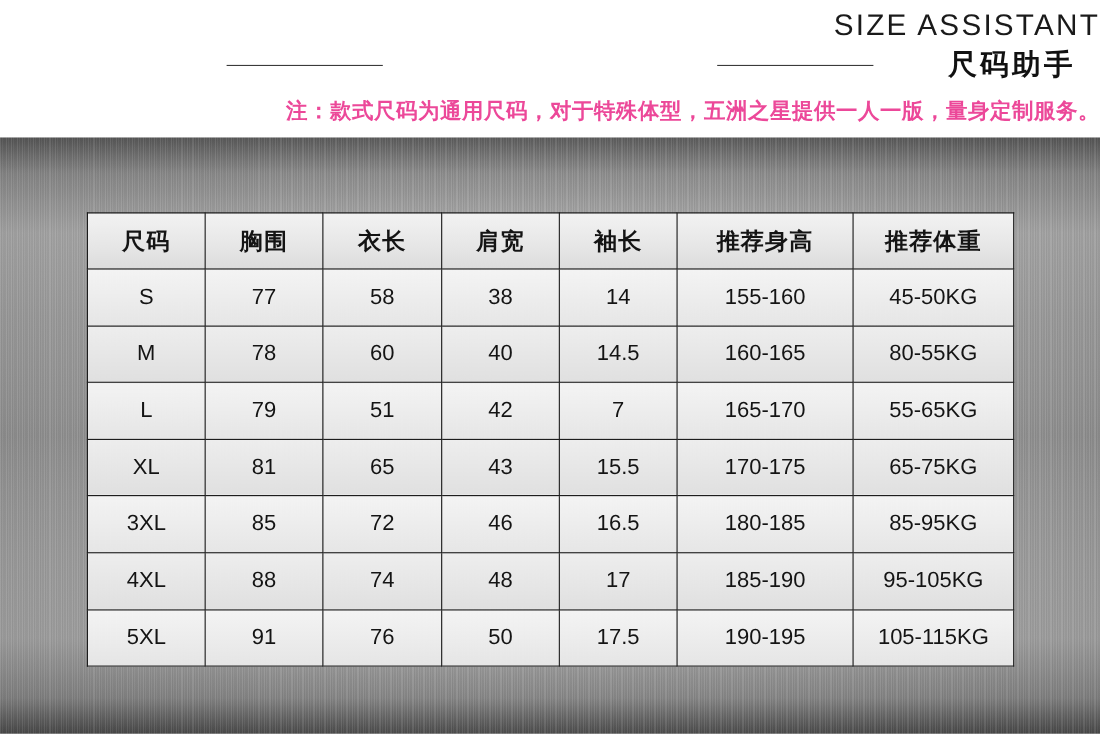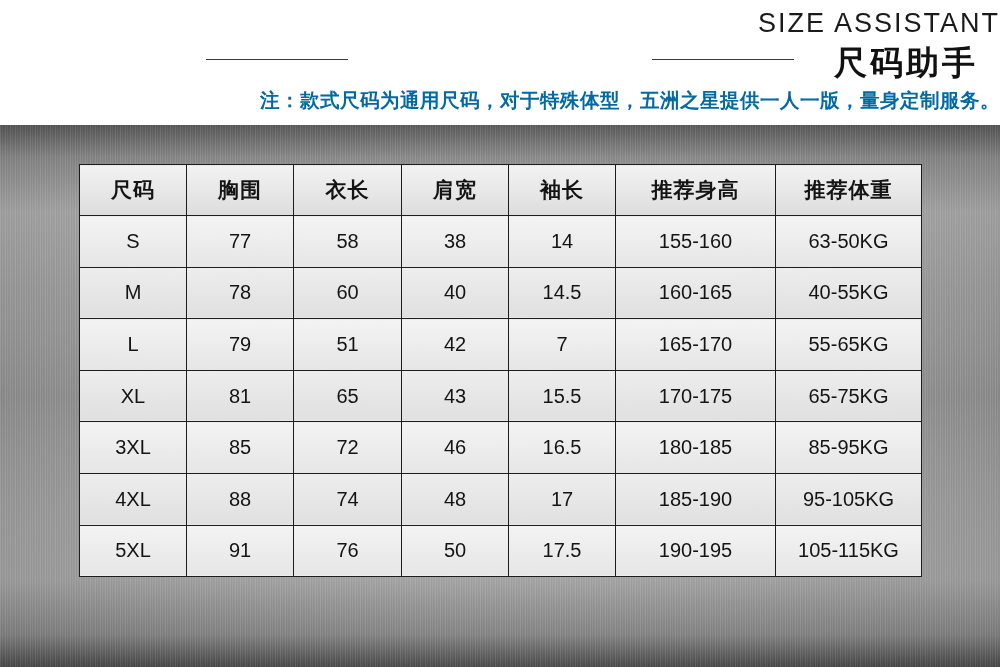--- a/index.html
+++ b/index.html
@@ -40,21 +40,21 @@
     font-family: "Liberation Sans", sans-serif;
   }
   .title-cn-wrap {
     position: relative;
     margin-top: 2px;
     height: 36px;
   }
   .title-cn {
     display: inline-block;
     position: relative;
-    font-size: 33px;
+    font-size: 26px;
     font-weight: 700;
     color: #111111;
     letter-spacing: 3px;
     padding: 0 22px;
     font-family: "DejaVu Sans", sans-serif;
   }
   .rule {
     position: absolute;
     top: 50%;
     width: 142px;
@@ -62,21 +62,21 @@
     background: #3a3a3a;
   }
   .rule.left  { left: 206px; }
   .rule.right { right: 206px; }
 
   .note {
     margin: 0;
     padding-top: 10px;
     font-size: 19.5px;
     font-weight: 700;
-    color: #0369a1;
+    color: #ec4899;
     letter-spacing: 0.5px;
     font-family: "DejaVu Sans", sans-serif;
   }
 
   
   .metal {
     position: absolute;
     top: 125px;
     left: 0;
     width: 1000px;
@@ -110,21 +110,21 @@
       radial-gradient(ellipse 760px 330px at 50% 48%,
         rgba(255,255,255,0.20) 0%,
         rgba(255,255,255,0.06) 45%,
         rgba(0,0,0,0.10) 100%);
     pointer-events: none;
   }
 
   
   .table-wrap {
     position: absolute;
-    top: 164px;
+    top: 193px;
     left: 79px;
     width: 842px;
   }
   table.size-table {
     border-collapse: collapse;
     width: 842px;
     table-layout: fixed;
     background: rgba(255,255,255,0.0);
   }
   table.size-table th,
@@ -200,30 +200,30 @@
         </tr>
       </thead>
       <tbody>
         <tr>
           <td>S</td>
           <td>77</td>
           <td>58</td>
           <td>38</td>
           <td>14</td>
           <td>155-160</td>
-          <td>63-50KG</td>
+          <td>45-50KG</td>
         </tr>
         <tr>
           <td>M</td>
           <td>78</td>
           <td>60</td>
           <td>40</td>
           <td>14.5</td>
           <td>160-165</td>
-          <td>40-55KG</td>
+          <td>80-55KG</td>
         </tr>
         <tr>
           <td>L</td>
           <td>79</td>
           <td>51</td>
           <td>42</td>
           <td>7</td>
           <td>165-170</td>
           <td>55-65KG</td>
         </tr>

